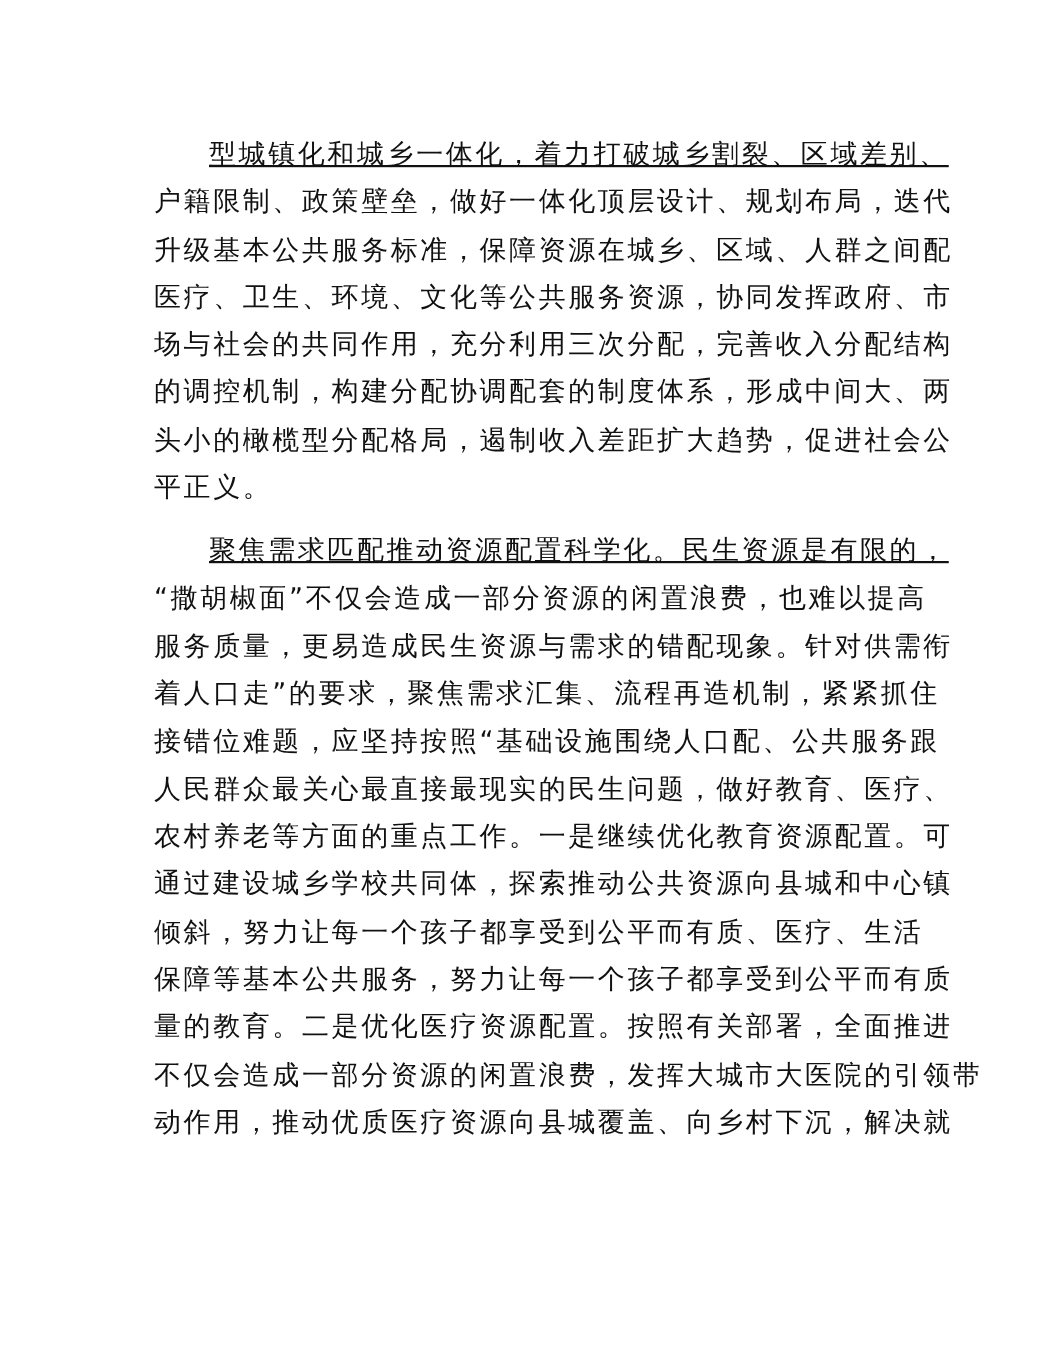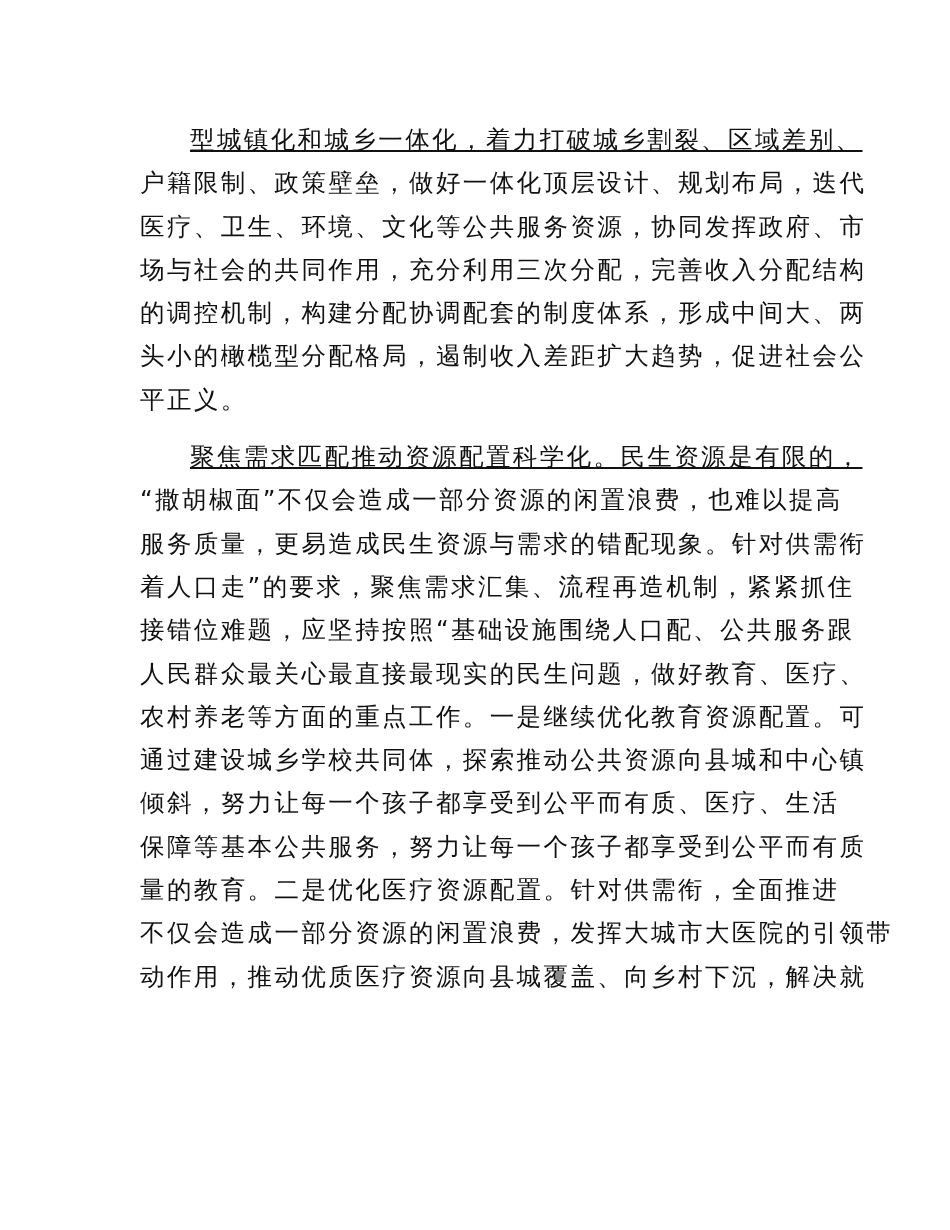--- a/index.html
+++ b/index.html
@@ -12,34 +12,35 @@
           white-space: nowrap; letter-spacing: 2.4px; }
   .line.indent { padding-left: 50px; text-decoration: underline; }
 </style>
 </head>
 <body>
 
 <div class="page">
   <p class="para">
     <span class="line indent">型城镇化和城乡一体化，着力打破城乡割裂、区域差别、</span>
     <span class="line">户籍限制、政策壁垒，做好一体化顶层设计、规划布局，迭代</span>
+    <span class="line">升级基本公共服务标准，保障资源在城乡、区域、人群之间配</span>
     <span class="line">医疗、卫生、环境、文化等公共服务资源，协同发挥政府、市</span>
     <span class="line">场与社会的共同作用，充分利用三次分配，完善收入分配结构</span>
     <span class="line">的调控机制，构建分配协调配套的制度体系，形成中间大、两</span>
     <span class="line">头小的橄榄型分配格局，遏制收入差距扩大趋势，促进社会公</span>
     <span class="line">平正义。</span>
   </p>
   <p class="para">
     <span class="line indent">聚焦需求匹配推动资源配置科学化。民生资源是有限的，</span>
     <span class="line">“撒胡椒面”不仅会造成一部分资源的闲置浪费，也难以提高</span>
     <span class="line">服务质量，更易造成民生资源与需求的错配现象。针对供需衔</span>
     <span class="line">着人口走”的要求，聚焦需求汇集、流程再造机制，紧紧抓住</span>
     <span class="line">接错位难题，应坚持按照“基础设施围绕人口配、公共服务跟</span>
     <span class="line">人民群众最关心最直接最现实的民生问题，做好教育、医疗、</span>
     <span class="line">农村养老等方面的重点工作。一是继续优化教育资源配置。可</span>
     <span class="line">通过建设城乡学校共同体，探索推动公共资源向县城和中心镇</span>
     <span class="line">倾斜，努力让每一个孩子都享受到公平而有质、医疗、生活</span>
     <span class="line">保障等基本公共服务，努力让每一个孩子都享受到公平而有质</span>
-    <span class="line">量的教育。二是优化医疗资源配置。针对供需衔，全面推进</span>
+    <span class="line">量的教育。二是优化医疗资源配置。按照有关部署，全面推进</span>
     <span class="line">不仅会造成一部分资源的闲置浪费，发挥大城市大医院的引领带</span>
     <span class="line">动作用，推动优质医疗资源向县城覆盖、向乡村下沉，解决就</span>
   </p>
 </div>
 
 </body></html>

